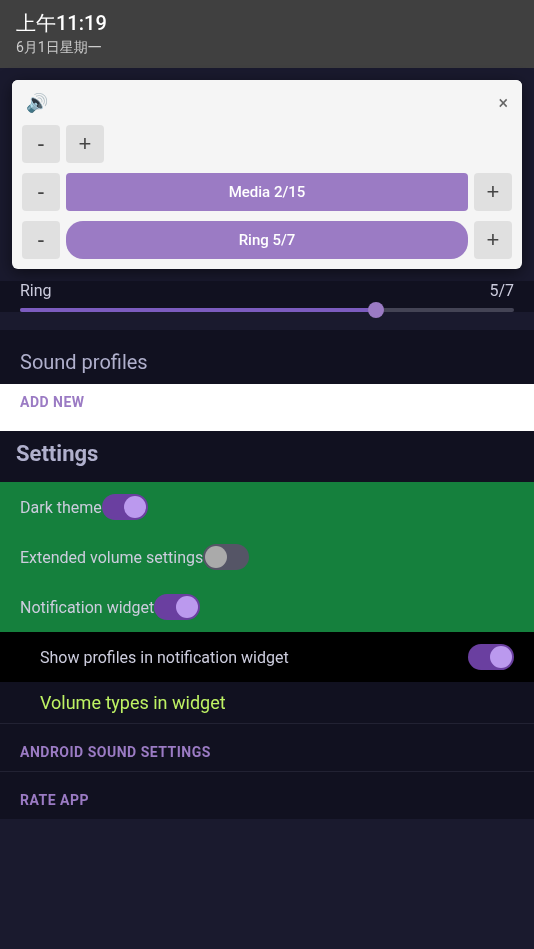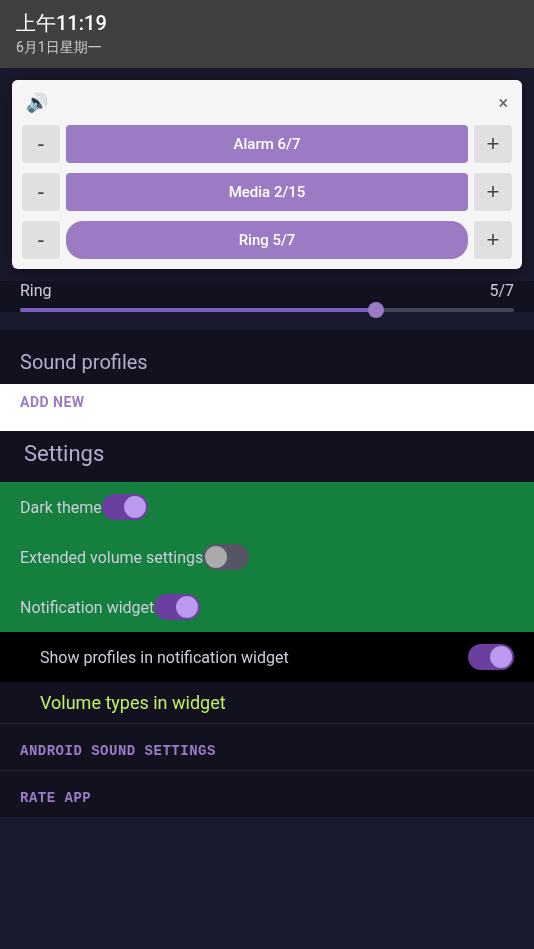--- a/index.html
+++ b/index.html
@@ -163,22 +163,22 @@
       font-size: 14px;
       font-weight: 700;
       letter-spacing: 0.5px;
       cursor: pointer;
     }
 
     
     .settings-title {
       color: #b0b0cc;
       font-size: 22px;
-      font-weight: 400;
-      padding: 10px 24px 16px;
+      font-weight: 700;
+      padding: 10px 16px 16px;
       background: #111120;
     }
 
     .setting-row {
       display: flex;
       align-items: center;
       justify-content: flex-start;
       padding: 12px 20px;
       background: #15803d;
     }
@@ -234,21 +234,20 @@
       color: #bef264;
       font-size: 18px;
       cursor: pointer;
       margin-top: 40px;
     }
 
     
     .footer-link-row {
       padding: 18px 20px 10px;
       background: #111120;
-      font-family: Liberation Mono, monospace;
     }
     .footer-link {
       color: #9b7bc4;
       font-size: 14px;
       font-weight: 700;
       letter-spacing: 0.5px;
       cursor: pointer;
     }
     .divider {
       height: 1px;
@@ -267,23 +266,20 @@
 <div class="volume-dialog">
   <div class="volume-dialog-header">
     <div class="volume-dialog-title-group">
       <span class="volume-icon">🔊</span>
     </div>
     <span class="close-icon">×</span>
   </div>
 
   <div class="volume-row">
     <button class="vol-btn">-</button>
-    <div class="vol-bar-container">
-      <span>Alarm 6/7</span>
-    </div>
     <button class="vol-btn">+</button>
   </div>
 
   <div class="volume-row">
     <button class="vol-btn">-</button>
     <div class="vol-bar-container">
       <span>Media 2/15</span>
     </div>
     <button class="vol-btn">+</button>
   </div>

